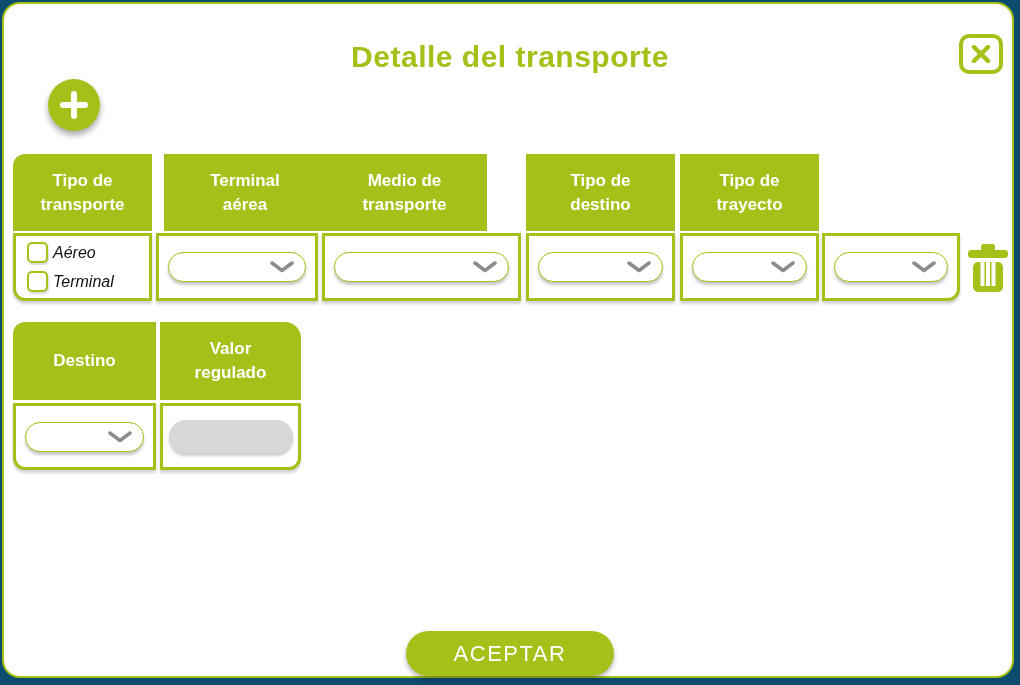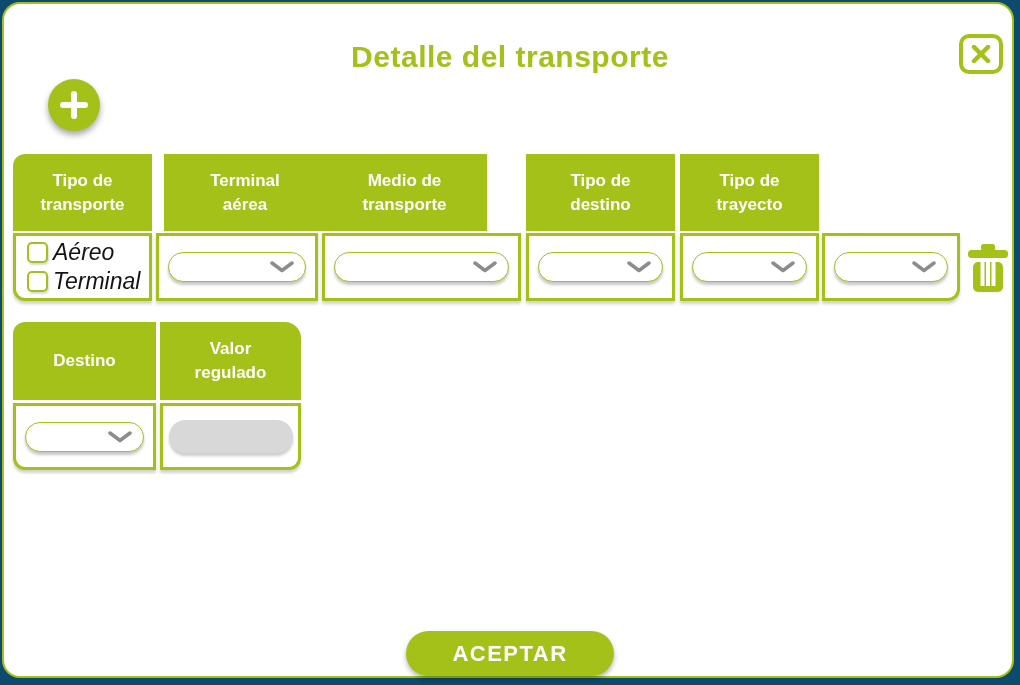--- a/index.html
+++ b/index.html
@@ -58,33 +58,33 @@
     box-shadow:0 3px 3px rgba(0,0,0,.22);cursor:pointer;width:calc(100% - 18px);
   }
   .dd .val{flex:1;font-size:16px;color:#333;padding-left:12px;overflow:hidden;white-space:nowrap;}
 
   .cbcell{flex-direction:column;align-items:flex-start;justify-content:center;gap:4px;padding-left:11px;}
   .cbrow{display:flex;align-items:center;gap:5px;cursor:pointer;}
   .cbox{
     width:21px;height:21px;background:#fff;border:2.5px solid var(--green);border-radius:5px;
     box-shadow:1px 2px 2px rgba(0,0,0,.15);flex:none;
   }
-  .cblabel{font-style:italic;font-size:23px;color:#141414;line-height:25px;}
+  .cblabel{font-style:italic;font-size:16px;color:#141414;line-height:25px;}
 
   .trash-btn{
     position:absolute;left:966px;top:243px;width:44px;height:50px;background:none;border:none;
     display:flex;align-items:center;justify-content:center;cursor:pointer;padding:0;
   }
   .pill-input{
     width:124px;height:33px;border:none;background:var(--dis);border-radius:17px;
     box-shadow:0 3px 3px rgba(0,0,0,.2);
   }
   .accept-btn{
     position:absolute;left:406px;top:631px;width:208px;height:45px;border:none;border-radius:23px;
-    background:var(--green);color:#fff;font-weight:bold;font-size:22px;letter-spacing:1.5px;
+    background:var(--green);color:#fff;font-weight:normal;font-size:22px;letter-spacing:1.5px;
     box-shadow:0 3px 5px rgba(0,0,0,.3);cursor:pointer;
     font-family:"Liberation Sans","DejaVu Sans",sans-serif;
     display:flex;align-items:center;justify-content:center;
   }
 </style>
 </head>
 <body>
 
 <div class="stage">
   <div class="modal-bg"></div>

